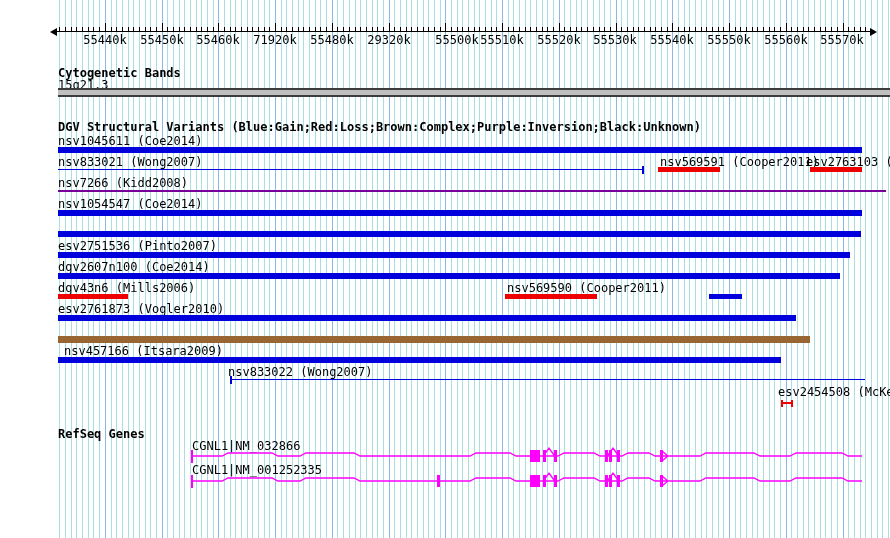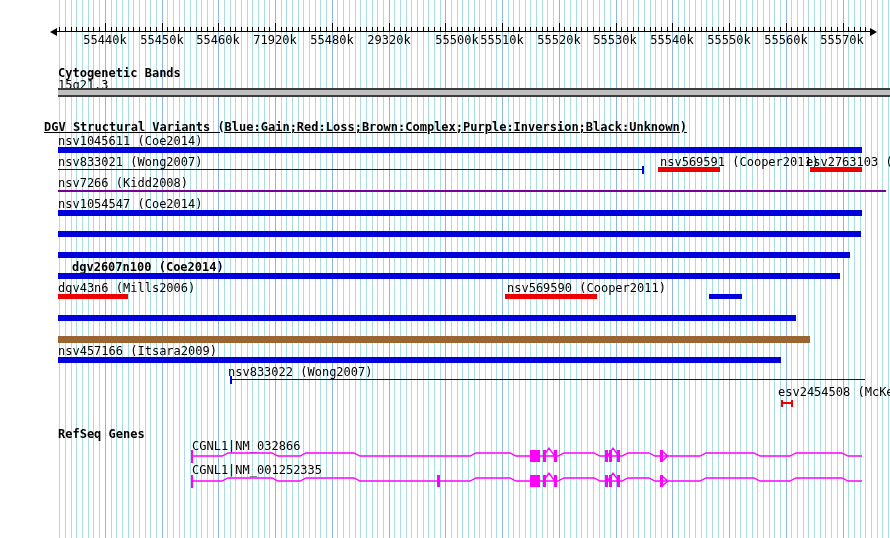--- a/index.html
+++ b/index.html
@@ -358,47 +358,49 @@
       <div style="position: absolute; left: 649px; top: 34px; width: 46px; text-align: center; height: 13px; line-height: 13px;">55540k</div>
       <div style="position: absolute; left: 706px; top: 34px; width: 46px; text-align: center; height: 13px; line-height: 13px;">55550k</div>
       <div style="position: absolute; left: 763px; top: 34px; width: 46px; text-align: center; height: 13px; line-height: 13px;">55560k</div>
       <div style="position: absolute; left: 819px; top: 34px; width: 46px; text-align: center; height: 13px; line-height: 13px;">55570k</div>
     </div>
 
   <div class="hdr" style="left:58px;top:66px;">Cytogenetic Bands</div>
   <div class="lbl" style="left:58px;top:79px;">15q21.3</div>
   <div class="cytoband-bar" style="background: rgb(192, 192, 192);"></div>
 
-  <div class="hdr" style="left:44px;top:120px;text-decoration:underline;">DGV Structural Variants (Blue:Gain;Red:Loss;Brown:Complex;Purple:Inversion;Black:Unknown)</div>
+  <div class="hdr" style="left:58px;top:120px;">DGV Structural Variants (Blue:Gain;Red:Loss;Brown:Complex;Purple:Inversion;Black:Unknown)</div>
   <div id="variants">
       <div style="position: absolute; left: 58px; top: 135px; height: 13px; line-height: 13px; white-space: nowrap;">nsv1045611 (Coe2014)</div>
       <div style="position: absolute; left: 58px; top: 147px; width: 804px; height: 6px; background: rgb(0, 0, 221);"></div>
       <div style="position: absolute; left: 58px; top: 156px; height: 13px; line-height: 13px; white-space: nowrap;">nsv833021 (Wong2007)</div>
       <div style="position: absolute; left: 58px; top: 169px; width: 585px; height: 1px; background: rgb(0, 0, 221);"></div>
       <div style="position: absolute; left: 642px; top: 166px; width: 2px; height: 8px; background: rgb(0, 0, 221);"></div>
       <div style="position: absolute; left: 660px; top: 156px; height: 13px; line-height: 13px; white-space: nowrap;">nsv569591 (Cooper2011)</div>
       <div style="position: absolute; left: 658px; top: 167px; width: 62px; height: 5px; background: rgb(238, 0, 0);"></div>
       <div style="position: absolute; left: 806px; top: 156px; height: 13px; line-height: 13px; white-space: nowrap;">esv2763103 (Vo</div>
       <div style="position: absolute; left: 810px; top: 167px; width: 52px; height: 5px; background: rgb(238, 0, 0);"></div>
       <div style="position: absolute; left: 58px; top: 177px; height: 13px; line-height: 13px; white-space: nowrap;">nsv7266 (Kidd2008)</div>
       <div style="position: absolute; left: 58px; top: 190px; width: 828px; height: 2px; background: rgb(119, 0, 153);"></div>
       <div style="position: absolute; left: 58px; top: 198px; height: 13px; line-height: 13px; white-space: nowrap;">nsv1054547 (Coe2014)</div>
       <div style="position: absolute; left: 58px; top: 210px; width: 804px; height: 6px; background: rgb(0, 0, 221);"></div>
       <div style="position: absolute; left: 58px; top: 231px; width: 803px; height: 6px; background: rgb(0, 0, 221);"></div>
+      <div style="position: absolute; left: 58px; top: 240px; height: 13px; line-height: 13px; white-space: nowrap;">esv2751536 (Pinto2007)</div>
       <div style="position: absolute; left: 58px; top: 252px; width: 792px; height: 6px; background: rgb(0, 0, 221);"></div>
-      <div style="position: absolute; left: 72px; top: 261px; height: 13px; line-height: 13px; white-space: nowrap; font-weight: bold;">dgv2607n100 (Coe2014)</div>
+      <div style="position: absolute; left: 58px; top: 261px; height: 13px; line-height: 13px; white-space: nowrap;">dgv2607n100 (Coe2014)</div>
       <div style="position: absolute; left: 58px; top: 273px; width: 782px; height: 6px; background: rgb(0, 0, 221);"></div>
       <div style="position: absolute; left: 58px; top: 282px; height: 13px; line-height: 13px; white-space: nowrap;">dgv43n6 (Mills2006)</div>
       <div style="position: absolute; left: 58px; top: 294px; width: 70px; height: 5px; background: rgb(238, 0, 0);"></div>
       <div style="position: absolute; left: 507px; top: 282px; height: 13px; line-height: 13px; white-space: nowrap;">nsv569590 (Cooper2011)</div>
       <div style="position: absolute; left: 505px; top: 294px; width: 92px; height: 5px; background: rgb(238, 0, 0);"></div>
       <div style="position: absolute; left: 709px; top: 294px; width: 33px; height: 5px; background: rgb(0, 0, 221);"></div>
+      <div style="position: absolute; left: 58px; top: 303px; height: 13px; line-height: 13px; white-space: nowrap;">esv2761873 (Vogler2010)</div>
       <div style="position: absolute; left: 58px; top: 315px; width: 738px; height: 6px; background: rgb(0, 0, 221);"></div>
       <div style="position: absolute; left: 58px; top: 336px; width: 752px; height: 7px; background: rgb(153, 102, 51);"></div>
-      <div style="position: absolute; left: 58px; top: 345px; height: 13px; line-height: 13px; white-space: nowrap;">nsv457166 (Itsara2009)</div>
+      <div style="position: absolute; left: 64px; top: 345px; height: 13px; line-height: 13px; white-space: nowrap;">nsv457166 (Itsara2009)</div>
       <div style="position: absolute; left: 58px; top: 357px; width: 723px; height: 6px; background: rgb(0, 0, 221);"></div>
       <div style="position: absolute; left: 228px; top: 366px; height: 13px; line-height: 13px; white-space: nowrap;">nsv833022 (Wong2007)</div>
       <div style="position: absolute; left: 230px; top: 379px; width: 635px; height: 1px; background: rgb(0, 0, 221);"></div>
       <div style="position: absolute; left: 230px; top: 376px; width: 2px; height: 8px; background: rgb(0, 0, 221);"></div>
       <div style="position: absolute; left: 778px; top: 386px; height: 13px; line-height: 13px; white-space: nowrap;">esv2454508 (McKerna</div>
       <div style="position: absolute; left: 781px; top: 402px; width: 12px; height: 2px; background: rgb(238, 0, 0);"></div>
       <div style="position: absolute; left: 781px; top: 400px; width: 2px; height: 7px; background: rgb(238, 0, 0);"></div>
       <div style="position: absolute; left: 791px; top: 400px; width: 2px; height: 7px; background: rgb(238, 0, 0);"></div>
     </div>
 

